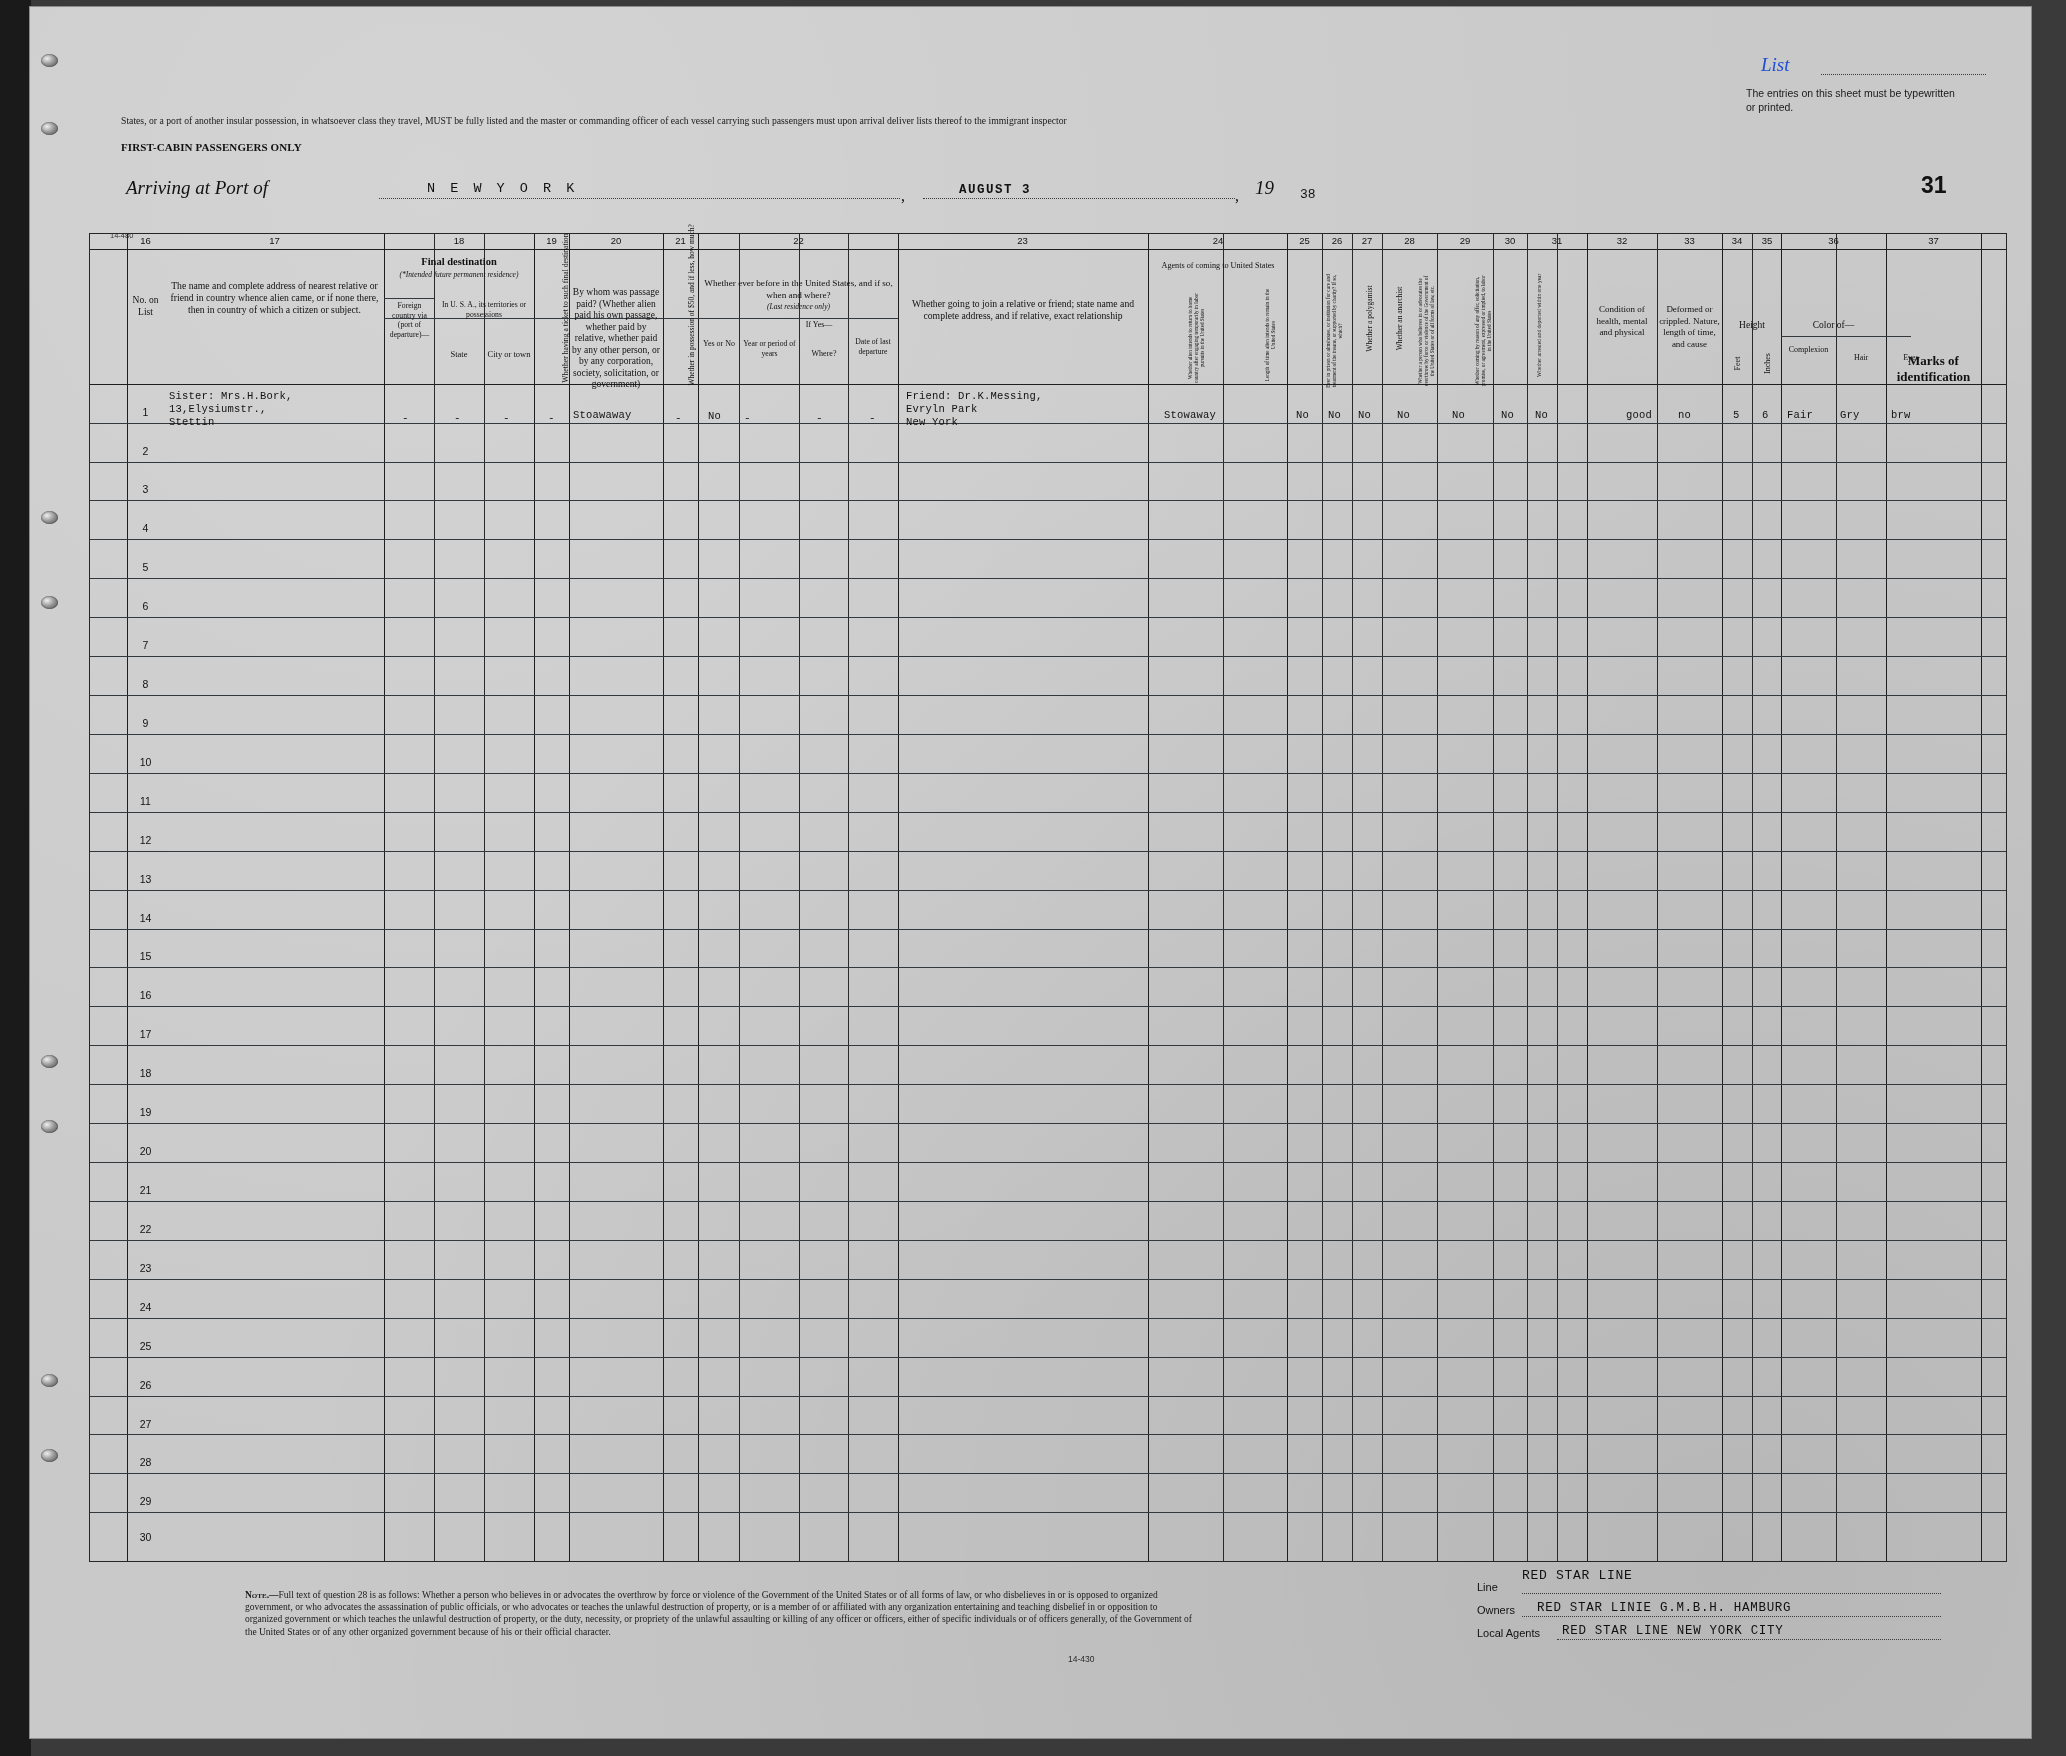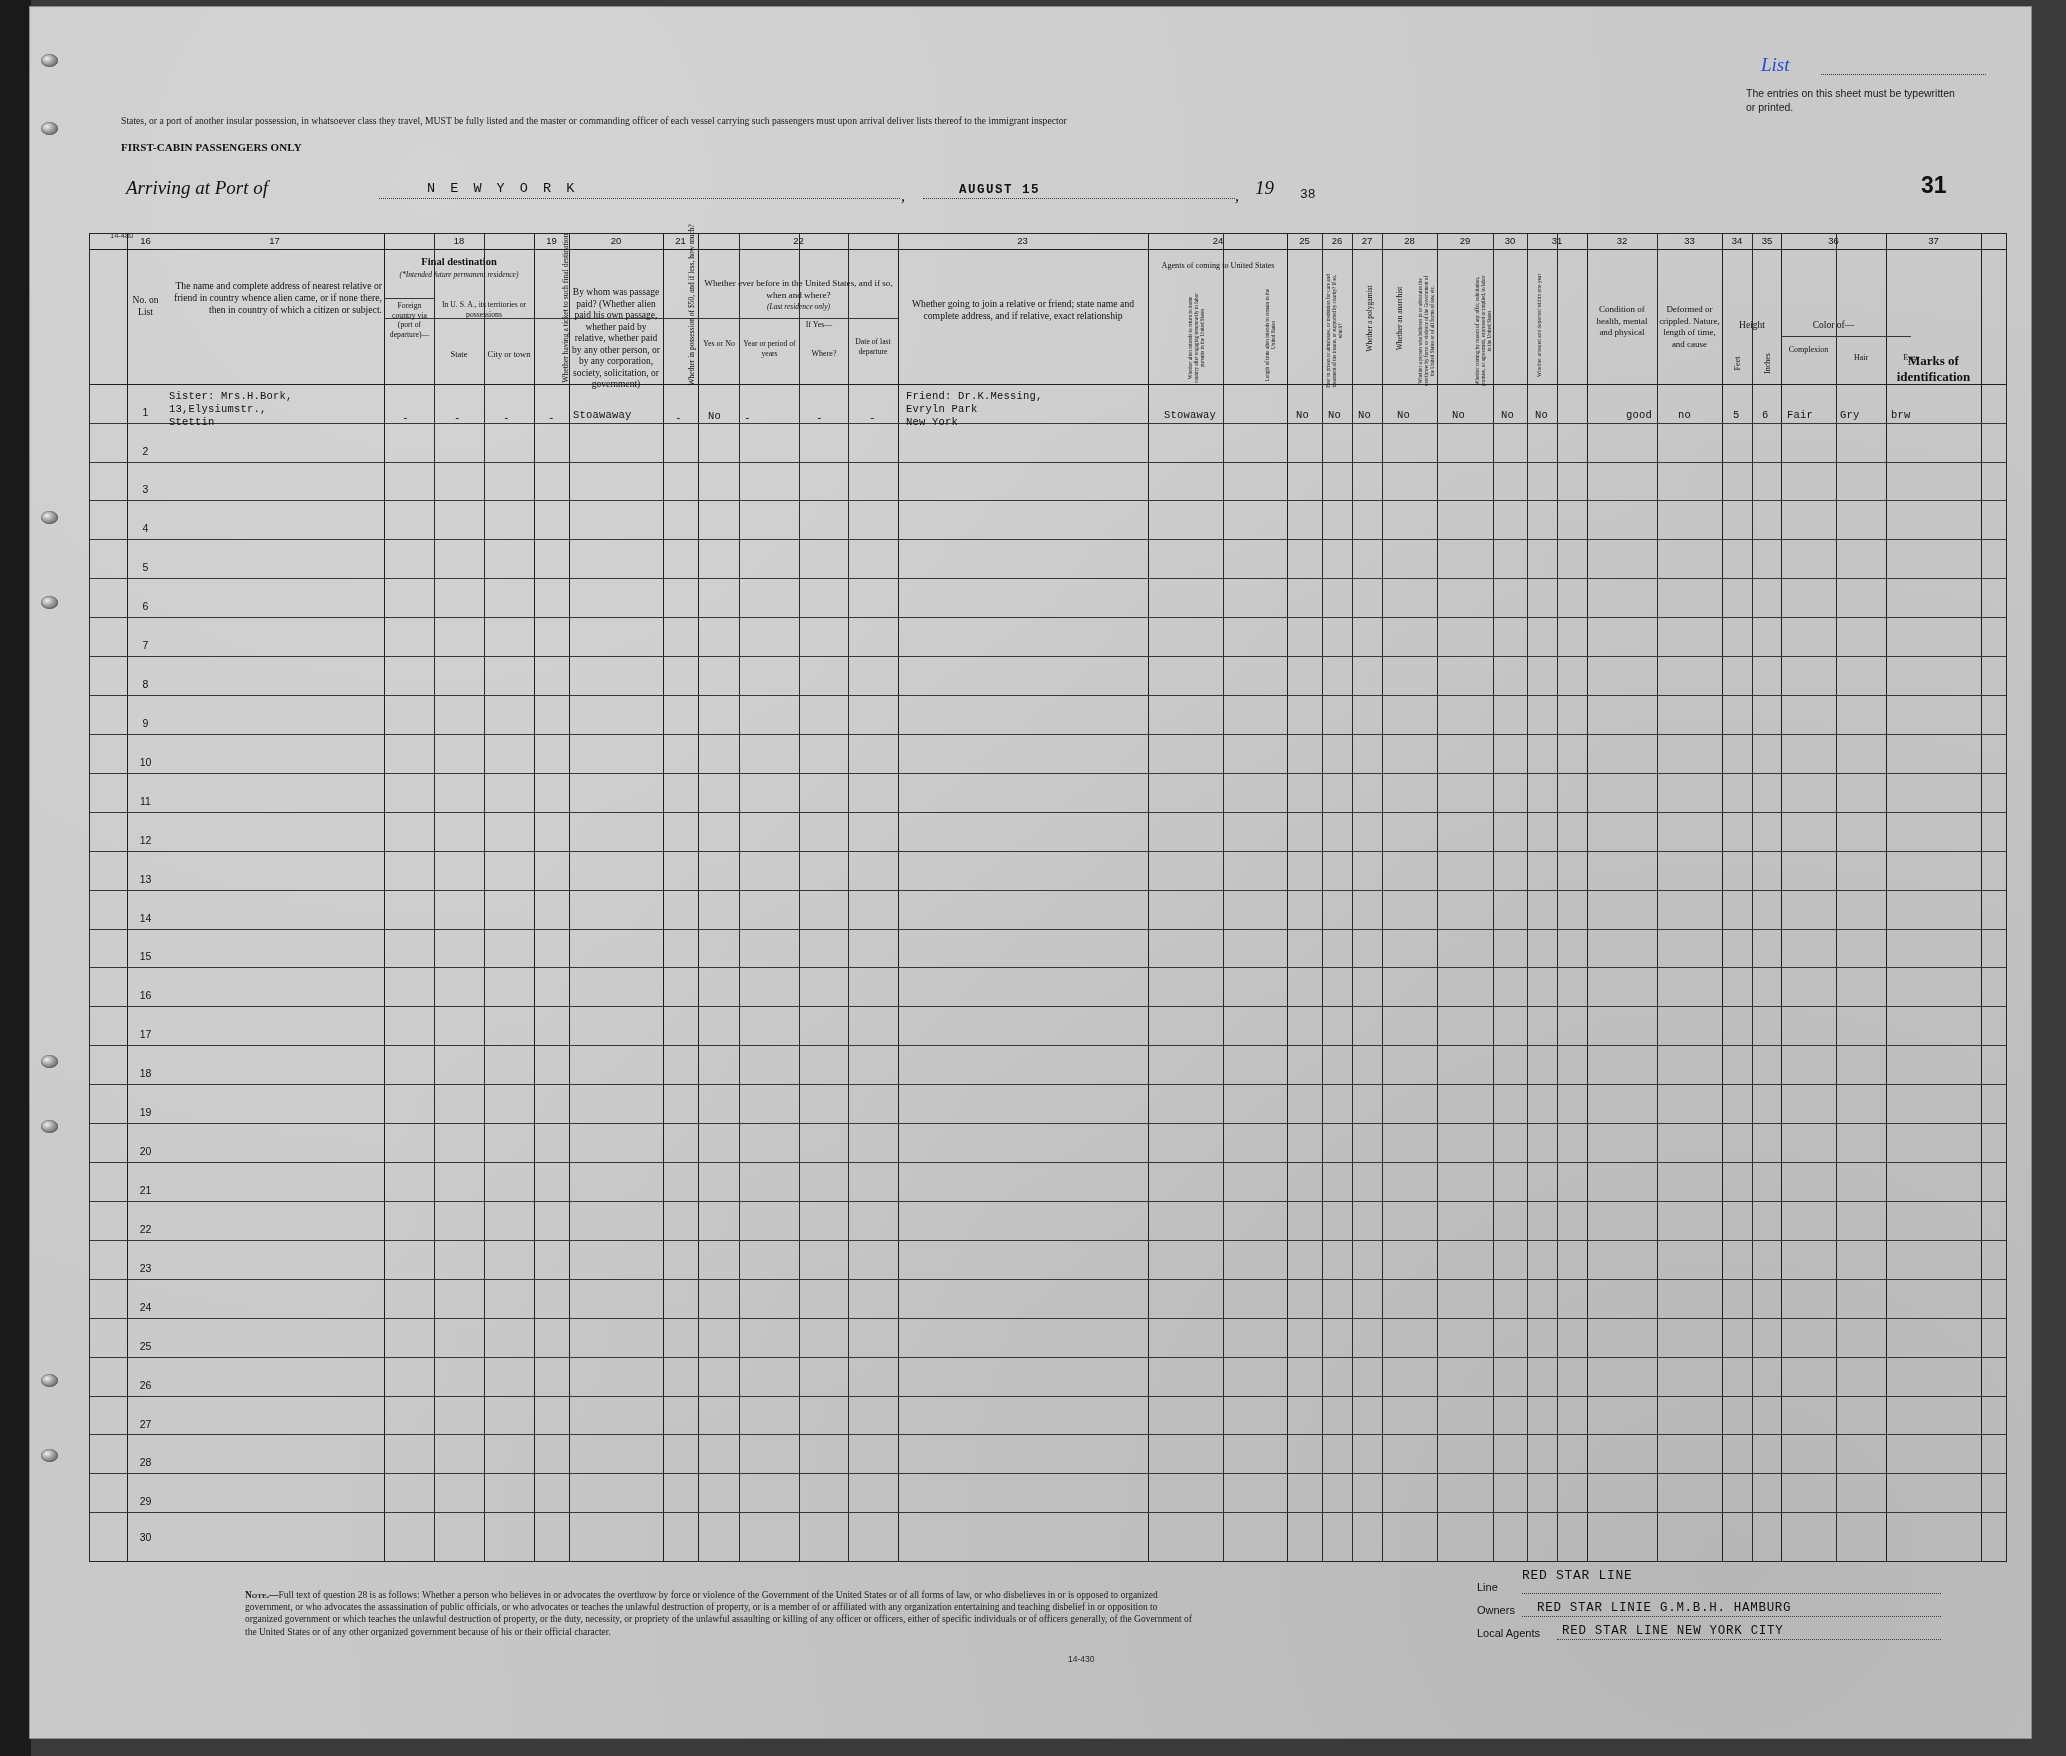--- a/index.html
+++ b/index.html
@@ -96,21 +96,21 @@
 
     <div id="hdr">
       <div class="subpara">States, or a port of another insular possession, in whatsoever class they travel, MUST be fully listed and the master or commanding officer of each vessel carrying such passengers must upon arrival deliver lists thereof to the immigrant inspector</div>
       <div class="firstcabin">FIRST-CABIN PASSENGERS ONLY</div>
 
       <div class="arriving">Arriving at Port of</div>
       <div class="dotline" style="left:349px;top:191px;width:521px;"></div>
       <div class="portval">N E W   Y O R K</div>
       <div class="comma1">,</div>
       <div class="dotline" style="left:893px;top:191px;width:312px;"></div>
-      <div class="dateval">AUGUST  15</div>
+      <div class="dateval">AUGUST  3</div>
       <div class="comma2">,</div>
       <div class="yr19">19</div>
       <div class="yrval">38</div>
 
       <div class="listword">List</div>
       <div class="listline"></div>
       <div class="listnote">The entries on this sheet must be typewritten or printed.</div>
       <div class="sheetno">31</div>
       <div class="topnum" style="left:80px;top:224px;">14-480</div>
     </div>
@@ -185,21 +185,21 @@
       <div class="numcell" style="left:1437px;width:60px;">31</div>
       <div class="numcell" style="left:1497px;width:70px;">32</div>
       <div class="numcell" style="left:1567px;width:65px;">33</div>
       <div class="numcell" style="left:1632px;width:30px;">34</div>
       <div class="numcell" style="left:1662px;width:30px;">35</div>
       <div class="numcell" style="left:1691px;width:105px;">36</div>
       <div class="numcell" style="left:1796px;width:95px;">37</div>
 
       <div class="hdrcell" style="left:39px;top:60px;width:33px;font-size:9.5px;line-height:12px;">No. on List</div>
 
-      <div class="hdrcell" style="left:77px;top:46px;width:215px;font-size:9.7px;line-height:12px;text-align:right;">The name and complete address of nearest relative or friend in country whence alien came, or if none there, then in country of which a citizen or subject.</div>
+      <div class="hdrcell" style="left:77px;top:46px;width:215px;font-size:9.7px;line-height:12px;">The name and complete address of nearest relative or friend in country whence alien came, or if none there, then in country of which a citizen or subject.</div>
 
       <div class="hdrcell" style="left:296px;top:22px;width:146px;font-size:10.5px;font-weight:bold;">Final destination</div>
       <div class="hdrcell" style="left:296px;top:36px;width:146px;font-size:7.5px;font-style:italic;">(*Intended future permanent residence)</div>
       <div class="hdrcell" style="left:296px;top:67px;width:47px;font-size:7.7px;line-height:9.5px;">Foreign country via (port of departure)—</div>
       <div class="hdrcell" style="left:345px;top:66px;width:98px;font-size:7.7px;line-height:9.5px;">In U. S. A., its territories or possessions</div>
       <div class="hdrcell" style="left:345px;top:115px;width:48px;font-size:8.5px;">State</div>
       <div class="hdrcell" style="left:395px;top:115px;width:48px;font-size:8.5px;">City or town</div>
 
       <div class="hdrcell rot" style="left:416px;top:84px;width:120px;font-size:7.7px;line-height:9.5px;transform:rotate(-90deg);">Whether having a ticket to such final destination</div>
 

